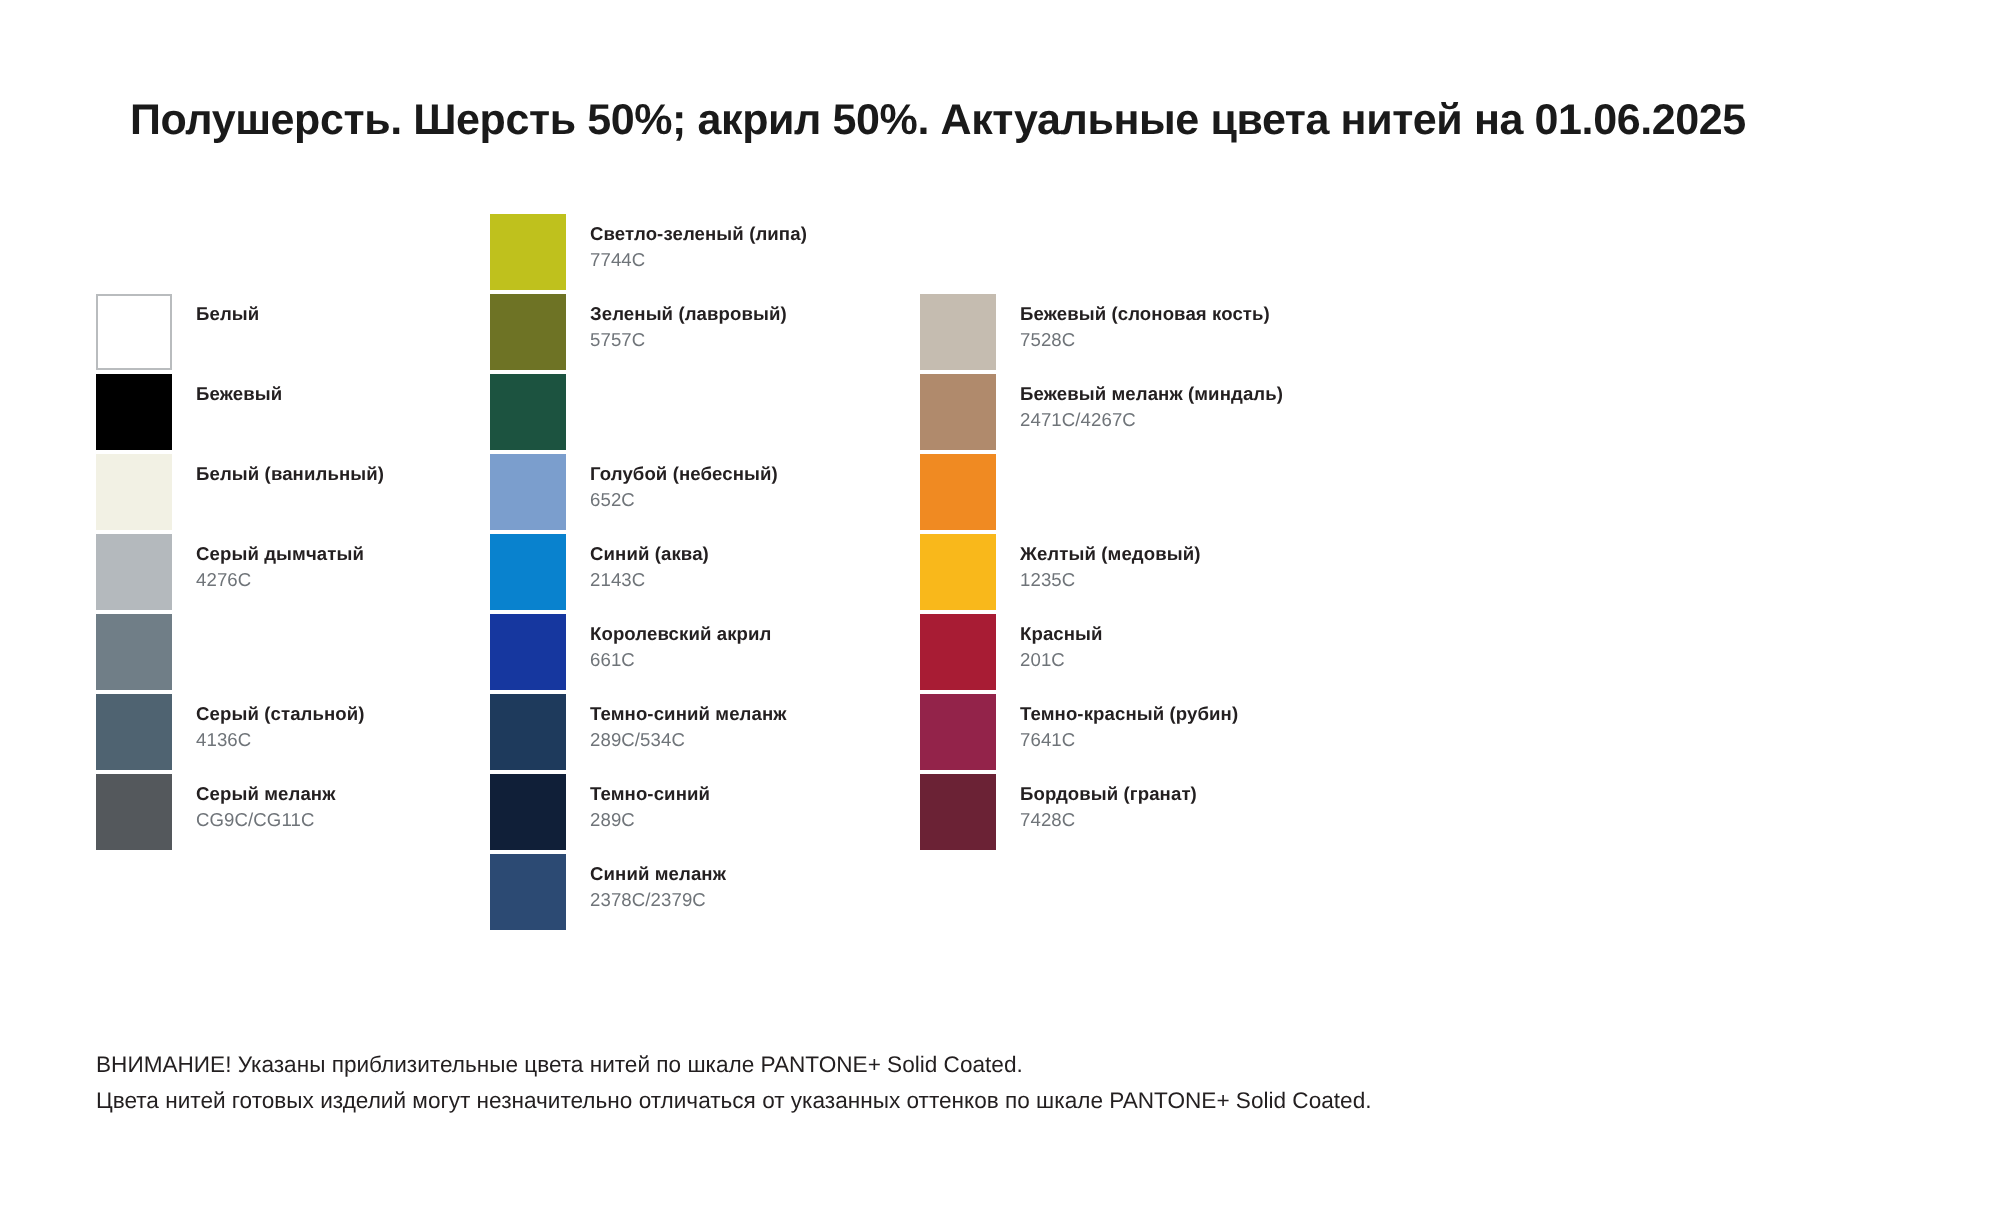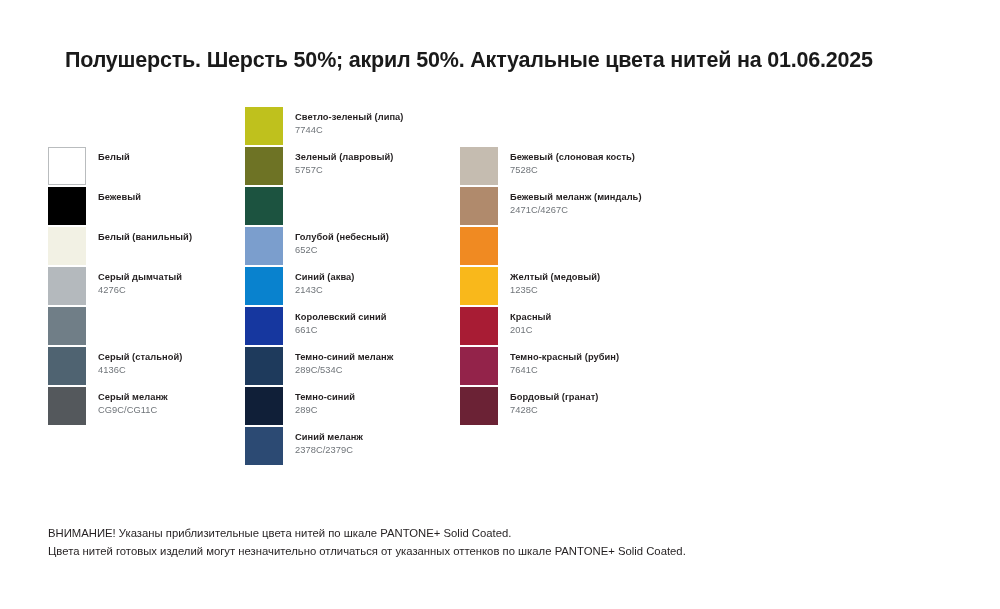--- a/index.html
+++ b/index.html
@@ -185,21 +185,21 @@
         <div class="swatch-row">
           <div class="swatch" title="Синий (аква)" style="background: rgb(9, 130, 206);"></div>
           <div class="swatch-text">
             <div class="swatch-name">Синий (аква)</div>
             <div class="swatch-code">2143C</div>
           </div>
         </div>
         <div class="swatch-row">
           <div class="swatch" title="Королевский синий" style="background: rgb(22, 55, 159);"></div>
           <div class="swatch-text">
-            <div class="swatch-name">Королевский синий</div>
+            <div class="swatch-name">Королевский акрил</div>
             <div class="swatch-code">661C</div>
           </div>
         </div>
         <div class="swatch-row">
           <div class="swatch" title="Темно-синий меланж" style="background: rgb(30, 58, 92);"></div>
           <div class="swatch-text">
             <div class="swatch-name">Темно-синий меланж</div>
             <div class="swatch-code">289C/534C</div>
           </div>
         </div>

